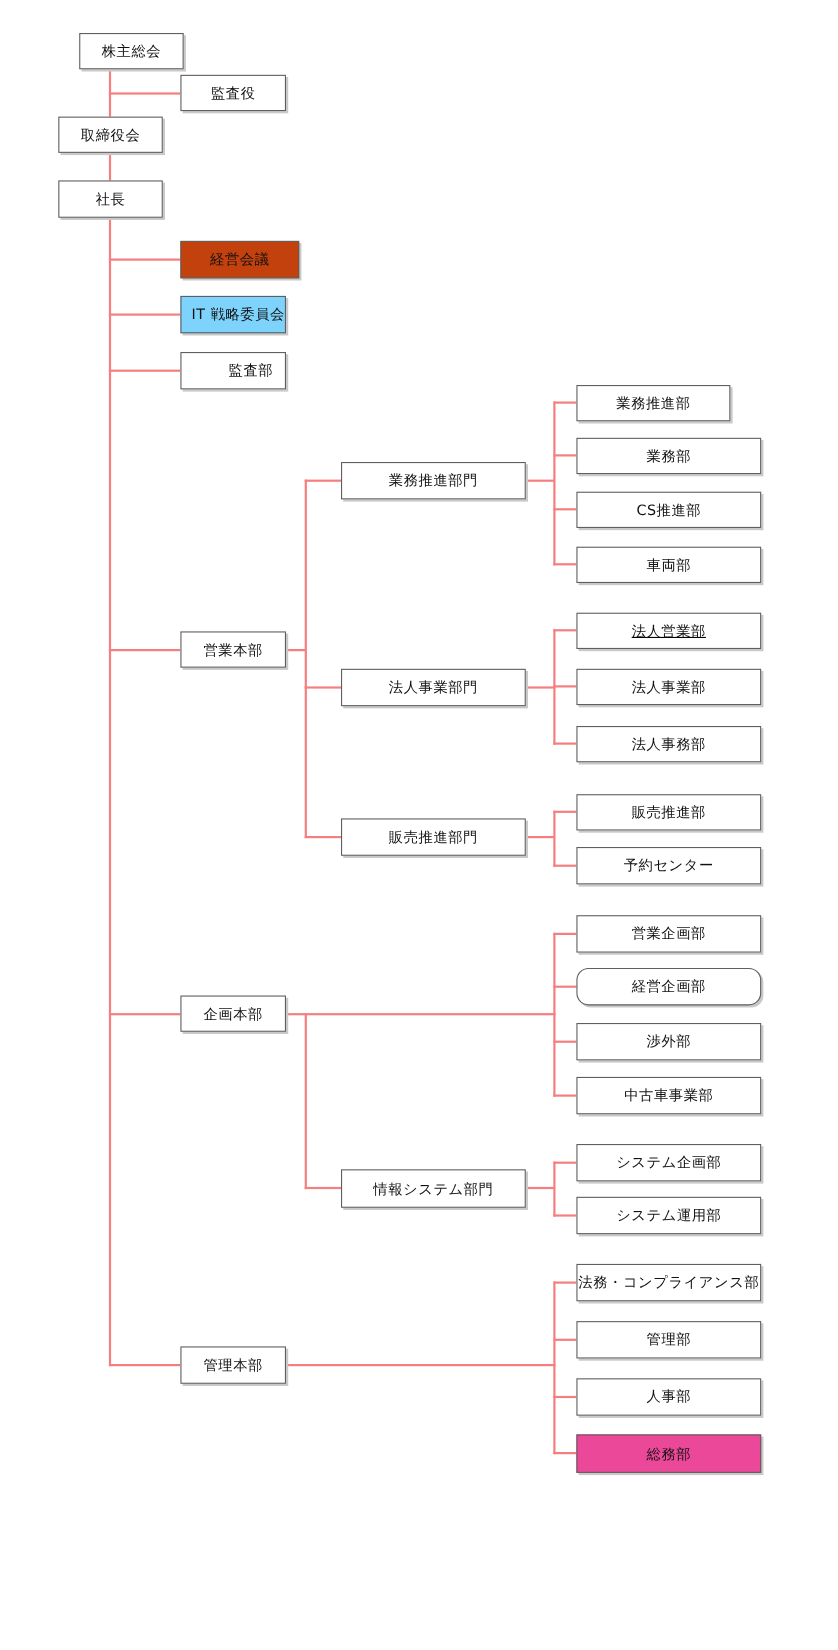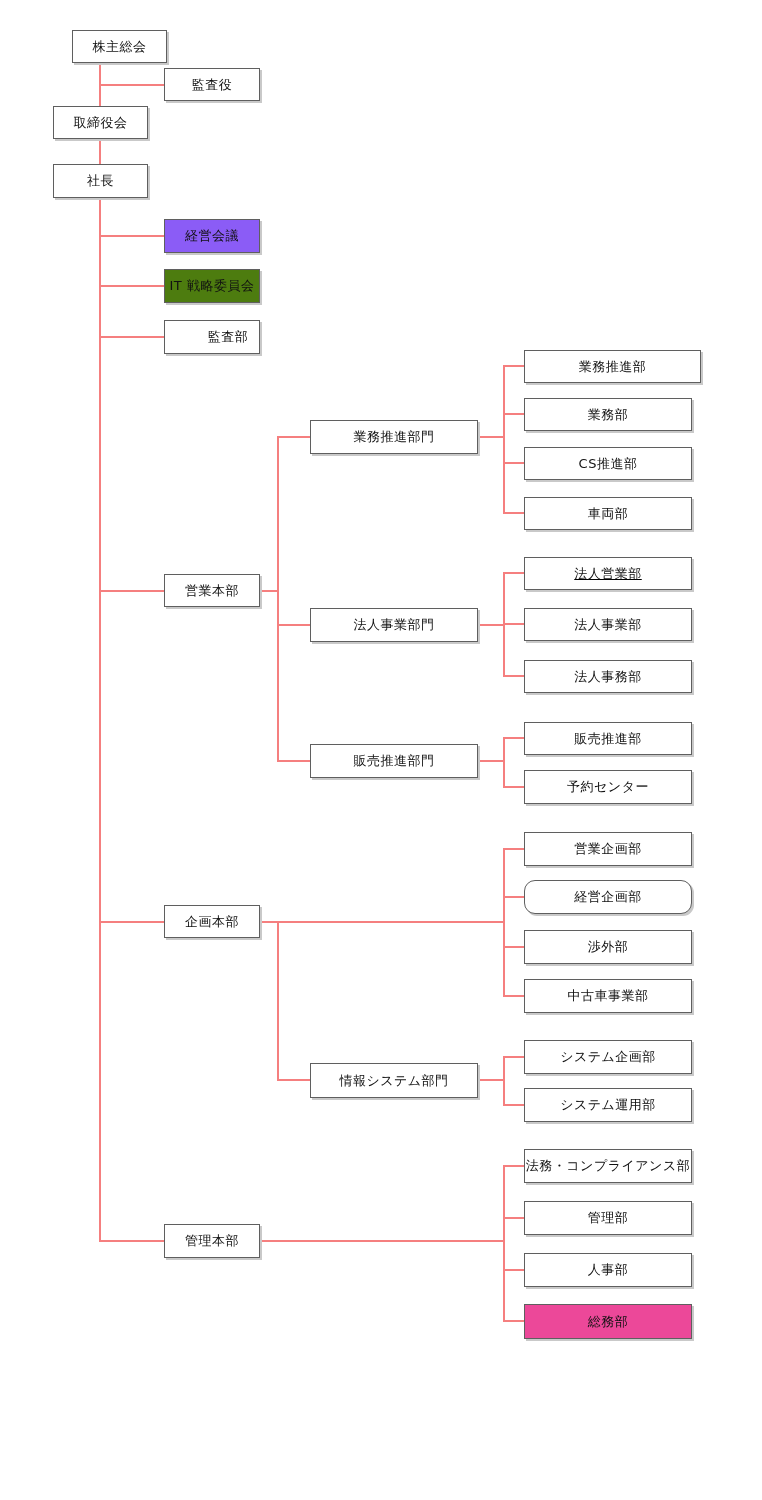--- a/index.html
+++ b/index.html
@@ -97,36 +97,36 @@
       </div>
       <div class="org-node" style="left: 164px; top: 68px; width: 96px; height: 33px; border-color: rgb(95, 95, 95); background: rgb(255, 255, 255);">
         <span>監査役</span>
       </div>
       <div class="org-node" style="left: 53px; top: 106px; width: 95px; height: 33px; border-color: rgb(95, 95, 95); background: rgb(255, 255, 255);">
         <span>取締役会</span>
       </div>
       <div class="org-node" style="left: 53px; top: 164px; width: 95px; height: 34px; border-color: rgb(95, 95, 95); background: rgb(255, 255, 255);">
         <span>社長</span>
       </div>
-      <div class="org-node" style="left: 164px; top: 219px; width: 96px; height: 34px; border-color: rgb(95, 95, 95); background: #8b5cf6;">
+      <div class="org-node" style="left: 164px; top: 219px; width: 108px; height: 34px; border-color: rgb(95, 95, 95); background: #c2410c;">
         <span>経営会議</span>
       </div>
-      <div class="org-node" style="left: 164px; top: 269px; width: 96px; height: 34px; border-color: rgb(95, 95, 95); background: #4d7c0f;">
+      <div class="org-node" style="left: 164px; top: 269px; width: 96px; height: 34px; border-color: rgb(95, 95, 95); background: #7dd3fc; justify-content: flex-end;">
         <span>IT 戦略委員会</span>
       </div>
       <div class="org-node" style="left: 164px; top: 320px; width: 96px; height: 34px; border-color: rgb(95, 95, 95); background: rgb(255, 255, 255); padding-left: 32px;">
         <span>監査部</span>
       </div>
       <div class="org-node" style="left: 164px; top: 574px; width: 96px; height: 33px; border-color: rgb(95, 95, 95); background: rgb(255, 255, 255);">
         <span>営業本部</span>
       </div>
       <div class="org-node" style="left: 310px; top: 420px; width: 168px; height: 34px; border-color: rgb(95, 95, 95); background: rgb(255, 255, 255);">
         <span>業務推進部門</span>
       </div>
-      <div class="org-node" style="left: 524px; top: 350px; width: 177px; height: 33px; border-color: rgb(95, 95, 95); background: rgb(255, 255, 255);">
+      <div class="org-node" style="left: 524px; top: 350px; width: 140px; height: 33px; border-color: rgb(95, 95, 95); background: rgb(255, 255, 255);">
         <span>業務推進部</span>
       </div>
       <div class="org-node" style="left: 524px; top: 398px; width: 168px; height: 33px; border-color: rgb(95, 95, 95); background: rgb(255, 255, 255);">
         <span>業務部</span>
       </div>
       <div class="org-node" style="left: 524px; top: 447px; width: 168px; height: 33px; border-color: rgb(95, 95, 95); background: rgb(255, 255, 255);">
         <span>CS推進部</span>
       </div>
       <div class="org-node" style="left: 524px; top: 497px; width: 168px; height: 33px; border-color: rgb(95, 95, 95); background: rgb(255, 255, 255);">
         <span>車両部</span>

